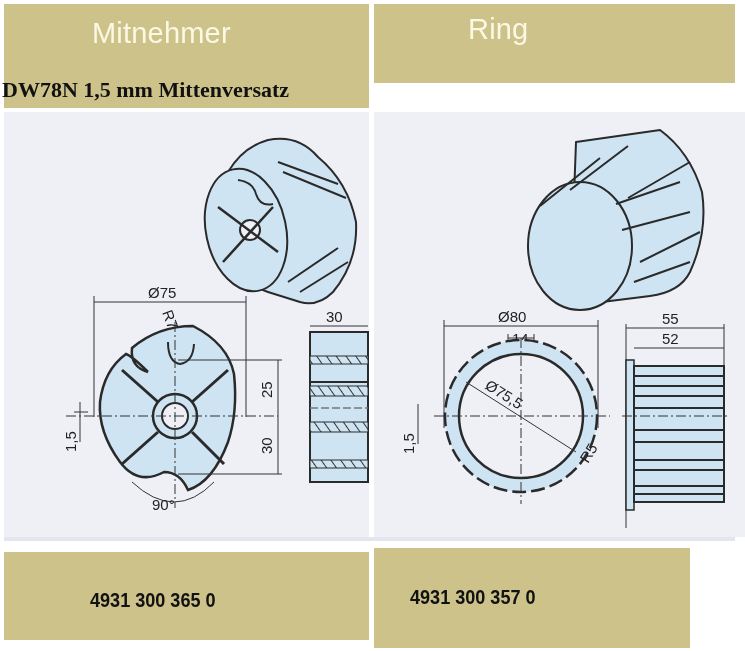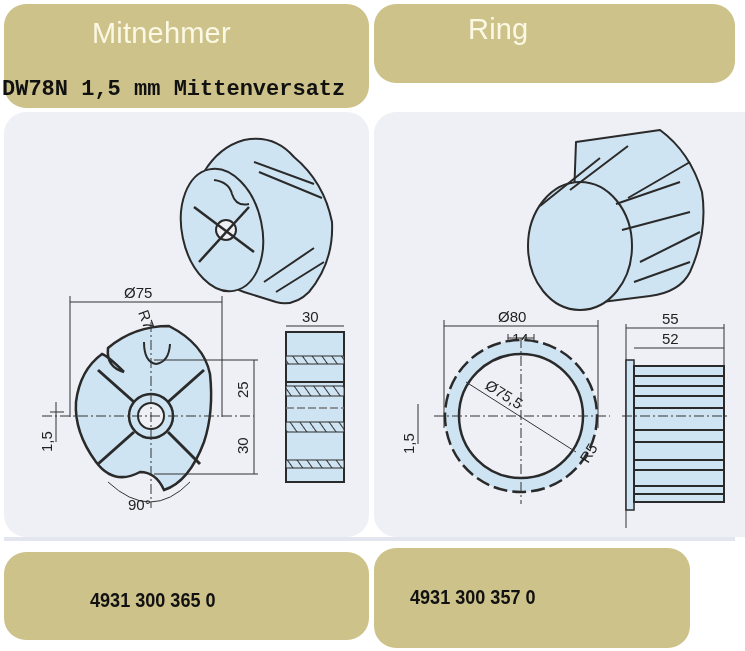--- a/index.html
+++ b/index.html
@@ -1,29 +1,29 @@
 <!DOCTYPE html>
 <html><head>
 <meta charset="utf-8">
 <style>
   html, body { margin: 0; padding: 0; }
   body {
     width: 745px; height: 651px; background: #ffffff; position: relative; overflow: hidden;
     font-family: "Liberation Sans", sans-serif;
   }
-  .cell { position: absolute; box-sizing: border-box; border-radius: 22px; }
+  .cell { position: absolute; box-sizing: border-box; }
   .tan { background: #cdc28a; }
   .panel { background: #eef0f6; }
   .hdr-title {
     position: absolute; color: #fbf8e4; font-size: 29px; font-family: "Liberation Sans", sans-serif;
     letter-spacing: 0.2px;
   }
   .hdr-sub {
     position: absolute; color: #111; font-weight: bold; font-size: 22px;
-    font-family: Liberation Mono, monospace; white-space: nowrap;
+    font-family: Liberation Serif, serif; white-space: nowrap;
   }
   .article {
     position: absolute; color: #111; font-weight: bold; font-size: 21px;
     font-family: "Liberation Sans", sans-serif; white-space: nowrap; transform: scaleX(0.86); transform-origin: left center;
   }
   svg { position: absolute; overflow: visible; }
   .dim { font-family: "Liberation Sans", sans-serif; font-size: 15px; fill: #222; }
   .sep { position: absolute; background: #e3e6ee; }
 </style>
 </head>
@@ -31,21 +31,21 @@
 
 <div class="cell tan" style="left:4px;top:4px;width:365px;height:104px;">
   <div class="hdr-title" style="left:88px;top:13px;">Mitnehmer</div>
   <div class="hdr-sub" style="left:-2px;top:73px;">DW78N 1,5 mm Mittenversatz</div>
 </div>
 
 <div class="cell tan" style="left:374px;top:4px;width:361px;height:79px;">
   <div class="hdr-title" style="left:94px;top:9px;">Ring</div>
 </div>
 
-<div class="cell panel" style="left:4px;top:112px;width:365px;height:425px;">
+<div class="cell panel" style="left:4px;top:112px;width:365px;height:425px;padding-left:24px;">
   <svg width="365" height="425" viewBox="0 0 365 425">
     <defs>
       <pattern id="hatch" width="8" height="8" patternUnits="userSpaceOnUse" patternTransform="rotate(-35)">
         <rect width="8" height="8" fill="#cfe4f2"></rect>
         <line x1="0" y1="0" x2="0" y2="8" stroke="#333" stroke-width="2"></line>
       </pattern>
     </defs>
 
     <g stroke="#2a2a2a" stroke-width="2" fill="#cfe4f2" stroke-linejoin="round">
       <path d="M240,28 Q270,22 290,45 Q320,70 328,110 Q330,150 305,180 Q290,195 272,190 L240,180 Q210,170 195,140 Q180,100 200,60 Q215,35 240,28 Z"></path>

